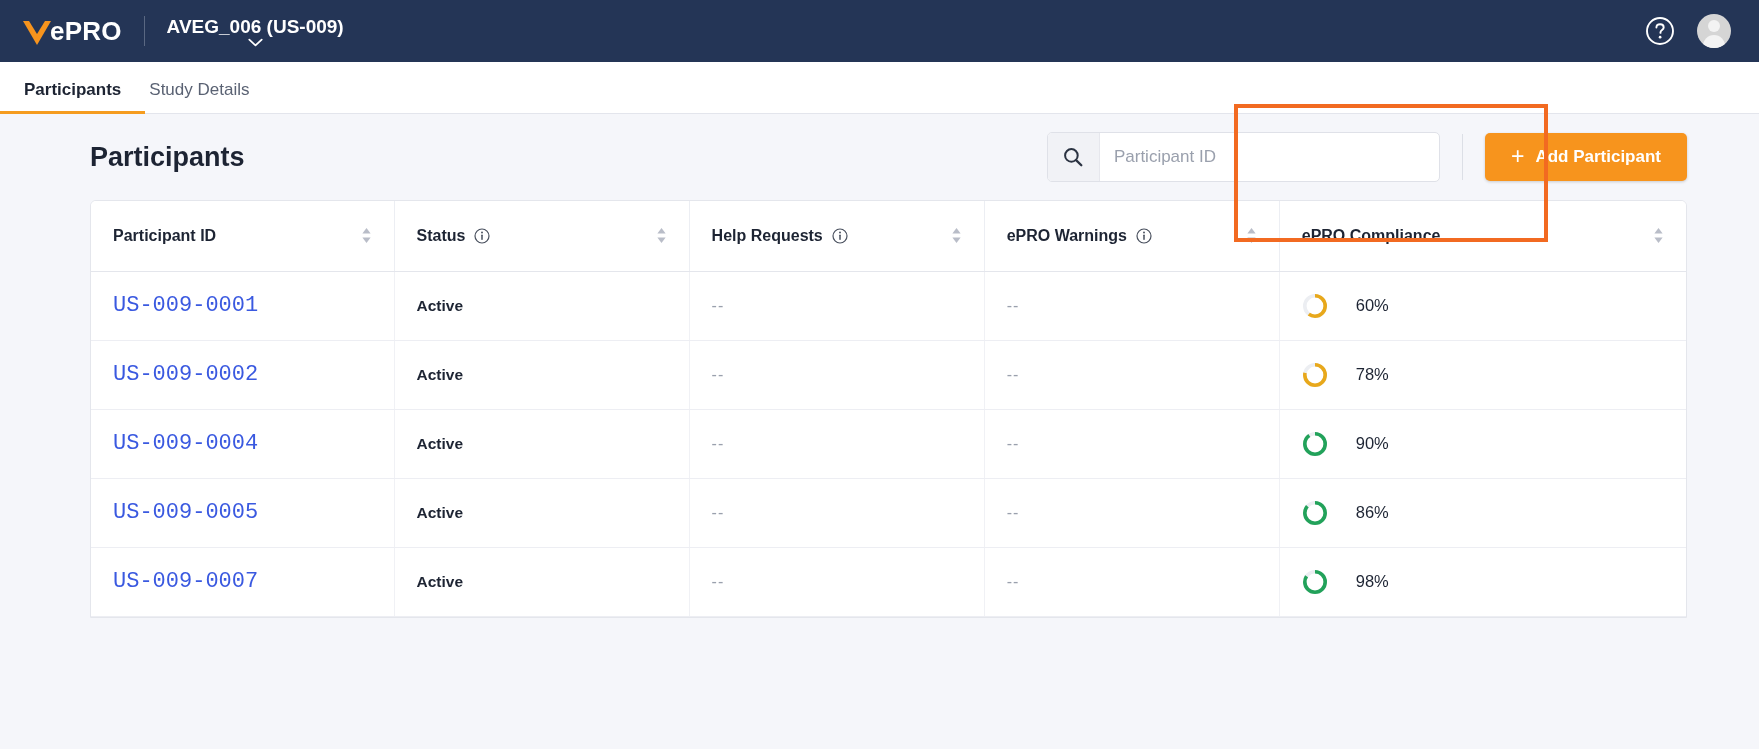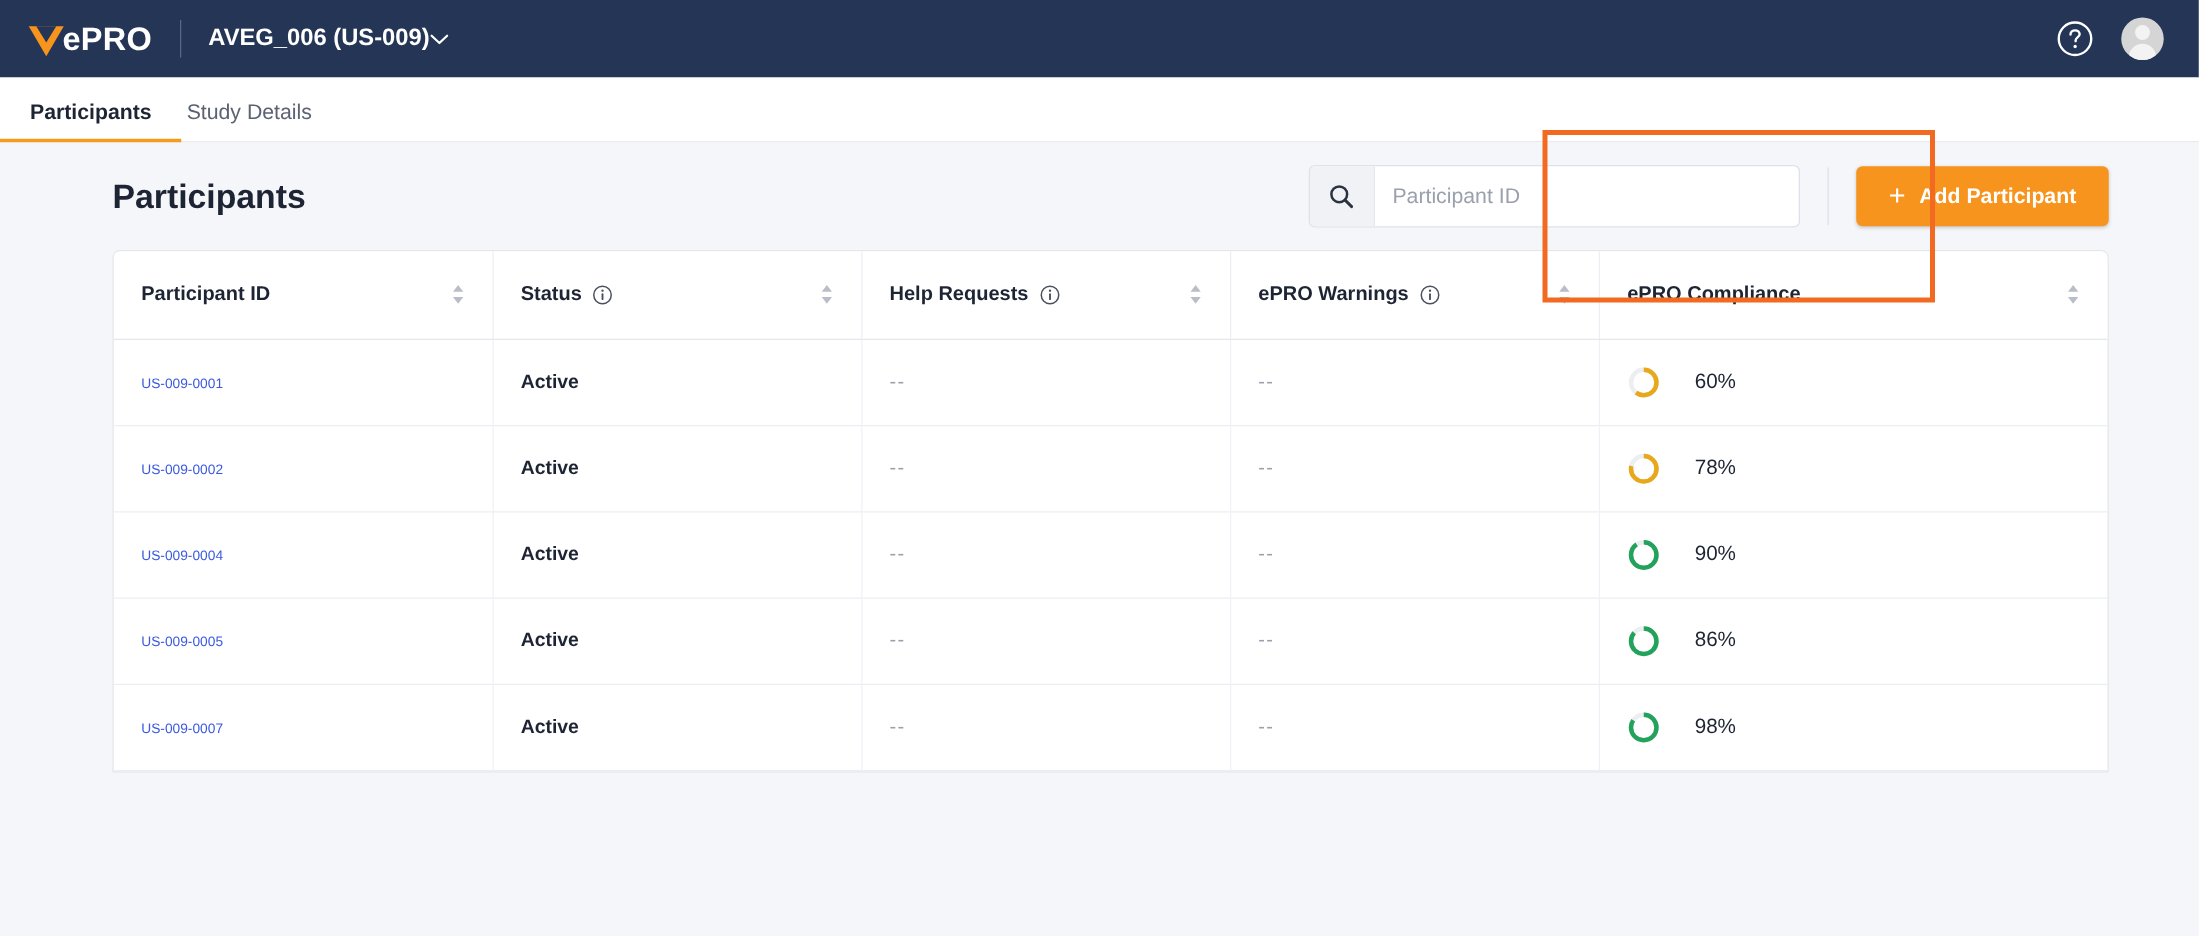--- a/index.html
+++ b/index.html
@@ -27,20 +27,21 @@
     letter-spacing: 0.2px; margin-left: -4px;
   }
   .vdivider {
     width: 1px; height: 30px; background: #5a6882;
     margin: 0 22px;
   }
   .study-select {
     display: flex; align-items: center; gap: 0;
     color: #ffffff; font-size: 19px; font-weight: bold;
     cursor: pointer;
+    flex-direction: column;
   }
   .chev { width: 15px; height: 9px; display: block; }
   .topbar-right {
     margin-left: auto; display: flex; align-items: center;
     gap: 22px; margin-right: 28px;
   }
   .help-icon { width: 30px; height: 30px; display: block; cursor: pointer; }
   .avatar {
     width: 34px; height: 34px; border-radius: 50%;
     background: #d5d5d5; position: relative; overflow: hidden;
@@ -169,22 +170,23 @@
   tbody td {
     height: 69px;
     font-size: 16px; color: #1d2433;
     padding: 0 22px;
     border-bottom: 1px solid #edeef3;
     border-right: 1px solid #f0f1f5;
     vertical-align: middle;
   }
   tbody td:last-child { border-right: 0; }
   .pid-link {
-    color: #3a59e0; text-decoration: none; font-size: 11px;
+    color: #3a59e0; text-decoration: none; font-size: 22px;
     cursor: pointer;
+    font-family: Liberation Mono, monospace;
   }
   .status-txt { font-weight: bold; font-size: 15.5px; }
   .dash { color: #9aa0ad; letter-spacing: 1px; }
   .comp-cell { display: flex; align-items: center; gap: 28px; }
   .ring { width: 26px; height: 26px; display: block; flex: none; }
   .comp-val { font-size: 16.5px; color: #1d2433; }
 </style>
 </head>
 <body>
 

